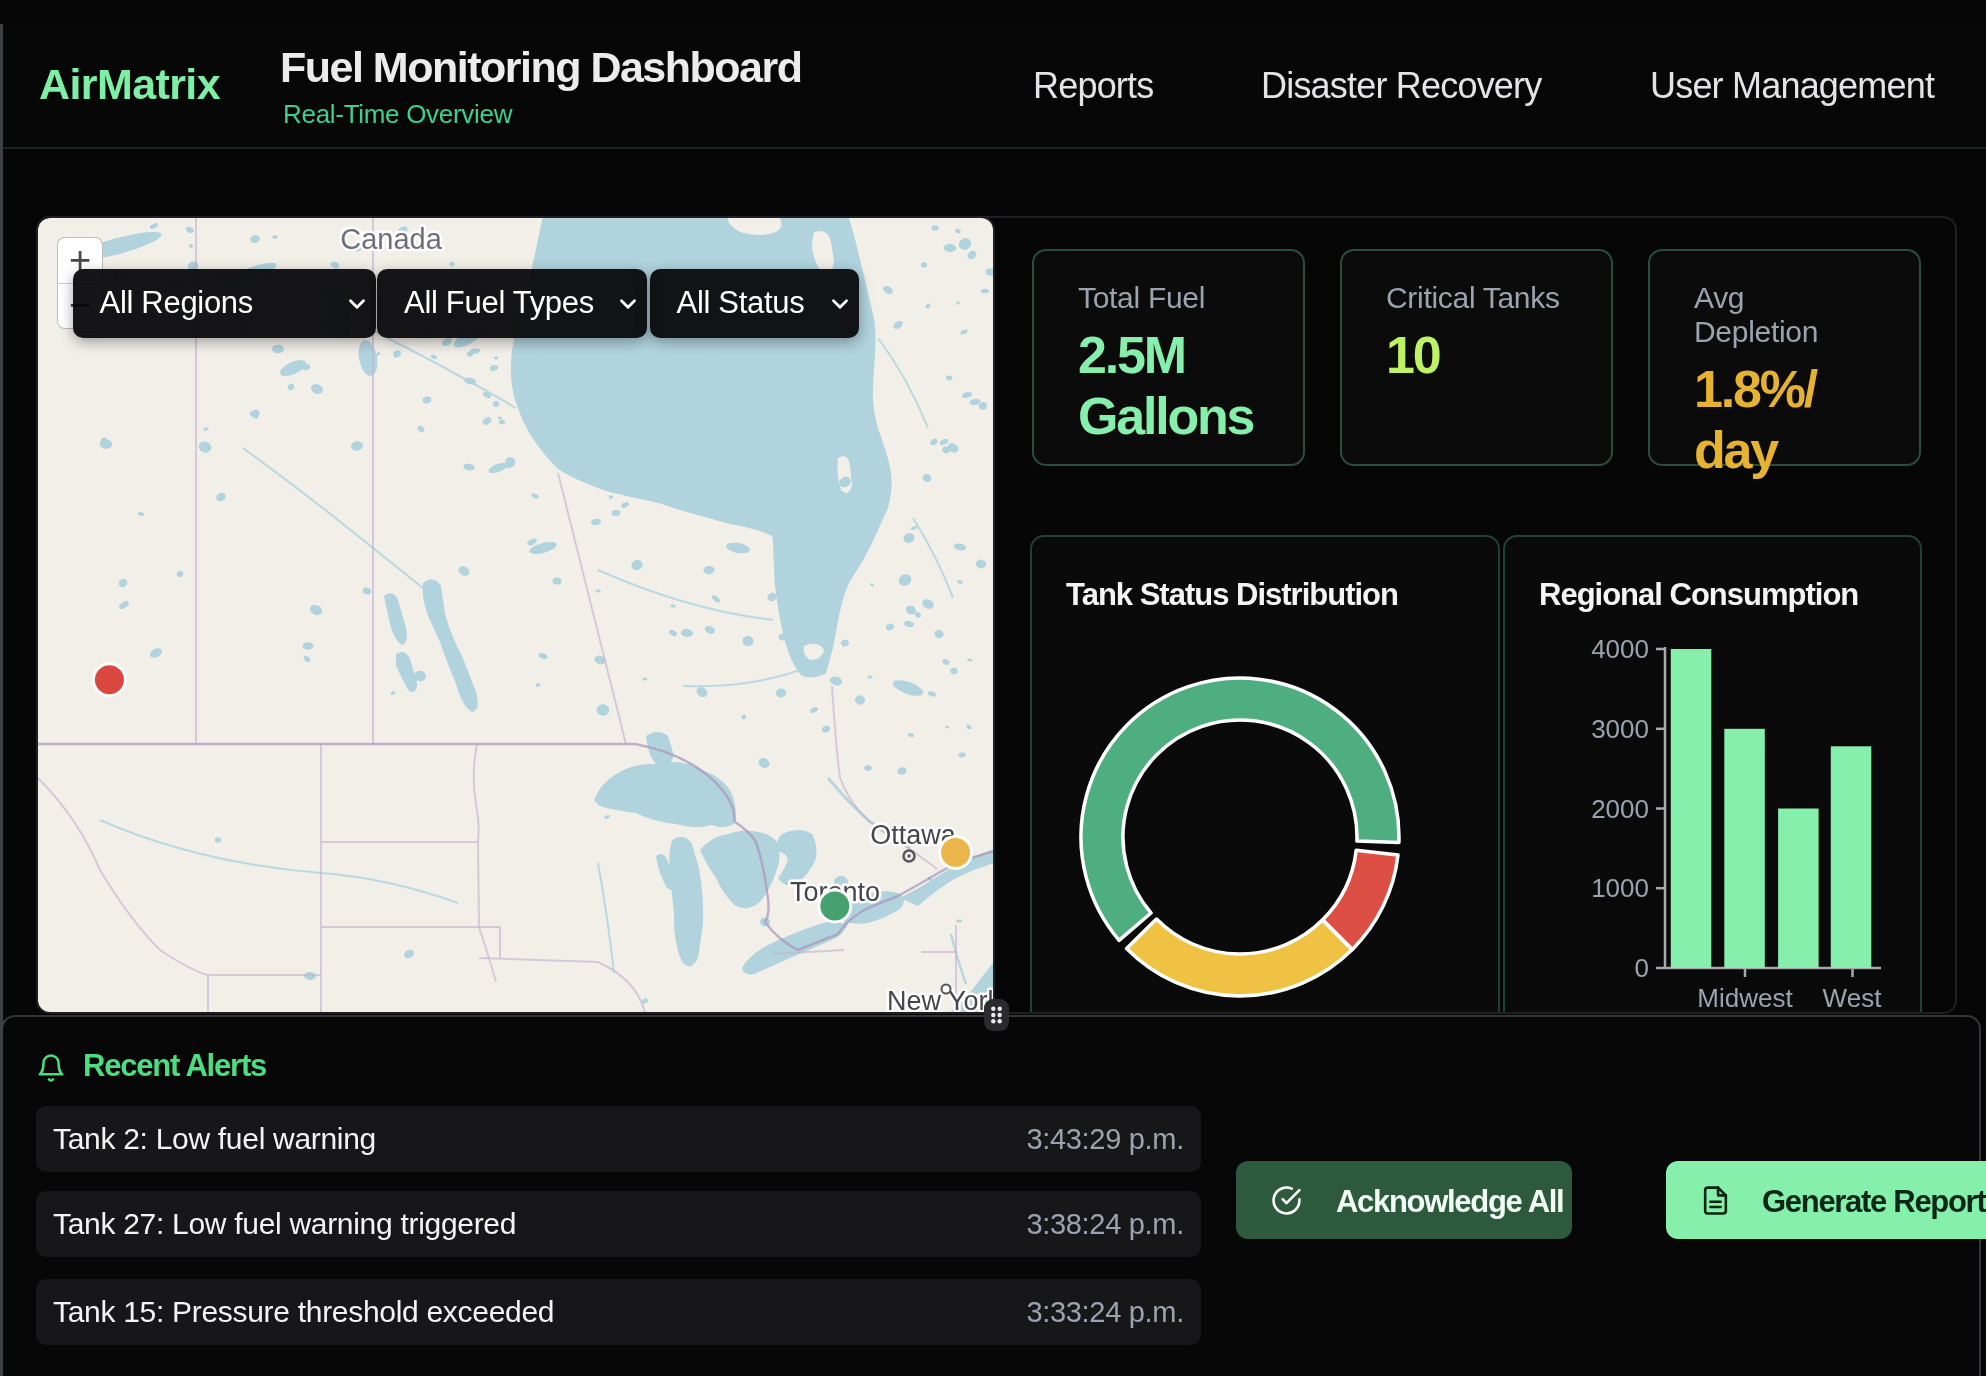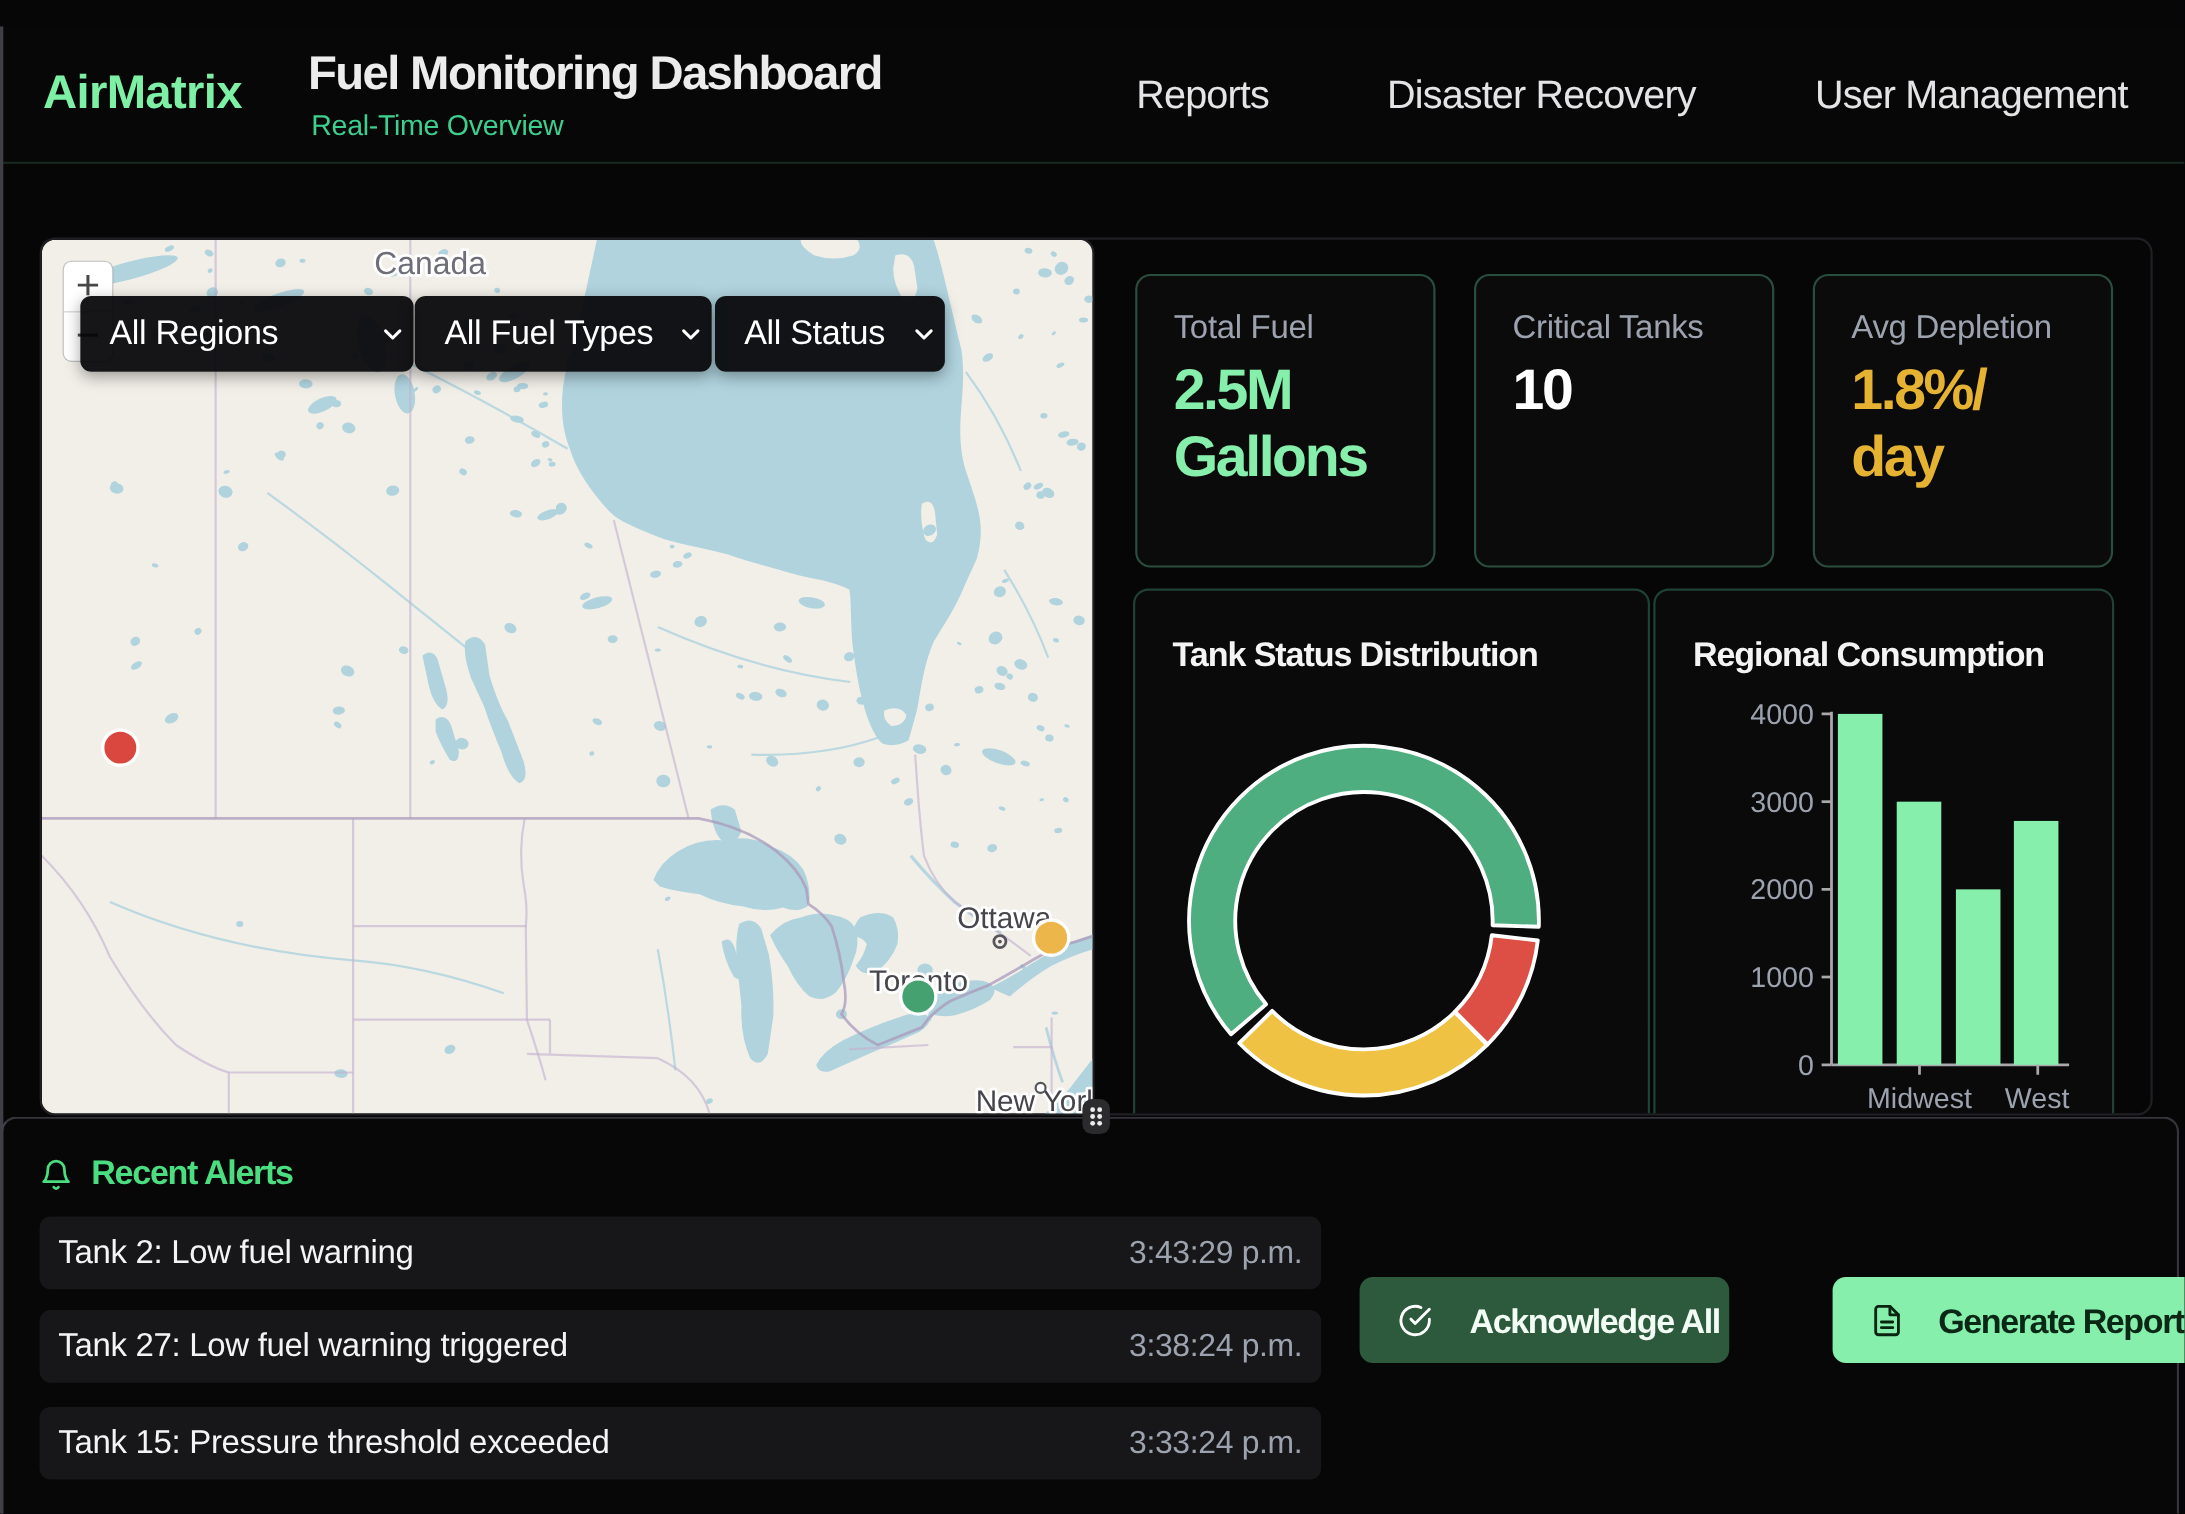--- a/index.html
+++ b/index.html
@@ -29,22 +29,22 @@
 .zoomctl .minus { position:absolute; left:0; top:46px; width:100%; height:45px; color:#484848;
   font-size:38px; text-align:center; line-height:42px; }
 
 .dd { position:absolute; height:69px; background:rgba(4,4,6,0.93); border-radius:10px;
   color:#ffffff; font-size:31px; line-height:67px; padding-left:27px; letter-spacing:-0.3px;
   box-shadow:0 4px 14px rgba(0,0,0,0.35); }
 #dd1 { left:34.5px; top:51px; width:303px; }
 #dd2 { left:339px; top:51px; width:270px; }
 #dd3 { left:611.5px; top:51px; width:209px; }
 
-.stat { position:absolute; width:273px; height:267px; background:#0b0b0c; border:2px solid #2a4e3d;
-  border-radius:14px; padding:30px 33px; }
+.stat { position:absolute; width:273px; height:217px; background:#0b0b0c; border:2px solid #2a4e3d;
+  border-radius:14px; padding:30px 44px; }
 .stat .lbl { font-size:30px; color:#9ca3af; letter-spacing:-0.3px; }
 .stat .val { margin-top:10px; font-size:52px; font-weight:bold; line-height:61px; letter-spacing:-2.2px; }
 
 .ccard { position:absolute; width:470px; height:500px; background:#0a0a0b; border:2px solid #1f4234;
   border-radius:14px; }
 .ccard h3 { position:absolute; left:34px; top:40px; font-size:31px; font-weight:bold; color:#f4f4f5;
   letter-spacing:-1px; }
 
 #handle { position:absolute; left:984px; top:975px; width:25px; height:32px; background:#2b2b2e;
   border-radius:9px; z-index:10; }
@@ -354,21 +354,21 @@
             <path d="M6 9l6 6 6-6"></path>
           </svg></div>
     </div>
 
     <div class="stat" style="left:994px; top:31px;">
       <div class="lbl">Total Fuel</div>
       <div class="val" style="color:#86efac">2.5M Gallons</div>
     </div>
     <div class="stat" style="left:1302px; top:31px;">
       <div class="lbl">Critical Tanks</div>
-      <div class="val" style="color:#ffffff">10</div>
+      <div class="val" style="color:#bef264">10</div>
     </div>
     <div class="stat" style="left:1610px; top:31px;">
       <div class="lbl">Avg Depletion</div>
       <div class="val" style="color:#e5b231">1.8%/ day</div>
     </div>
 
     <div class="ccard" style="left:992px; top:317px;">
       <h3>Tank Status Distribution</h3>
       <svg width="423" height="478" style="position:absolute;left:0;top:0">
           <path d="M87.1 403.3 A159 159 0 1 1 366.9 305.5 L324.9 304.1 A117 117 0 1 0 119.0 376.0 Z" fill="#4fae7f" stroke="#ffffff" stroke-width="3.5" stroke-linejoin="round"></path>

